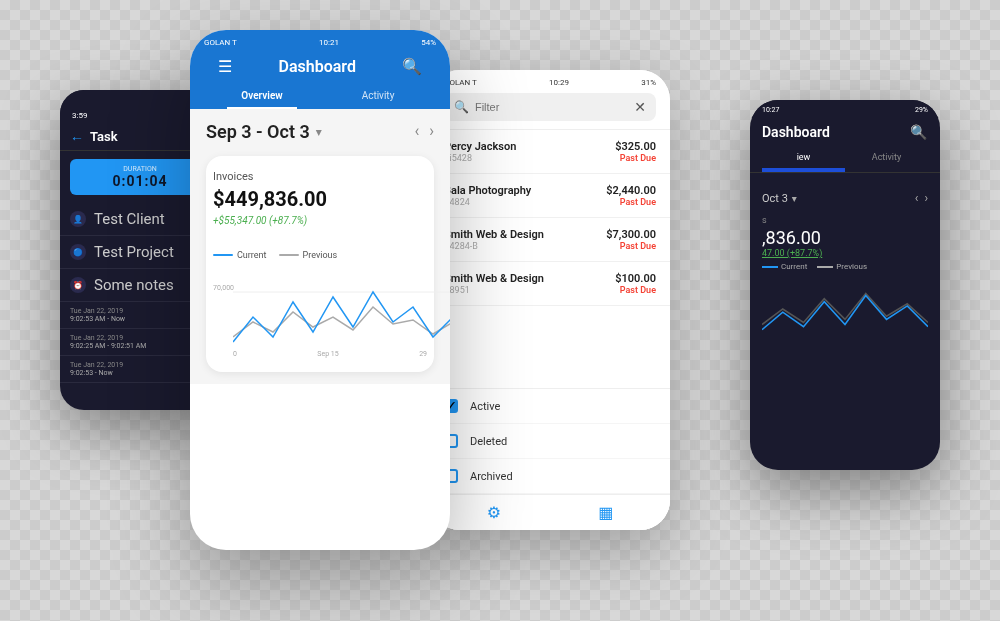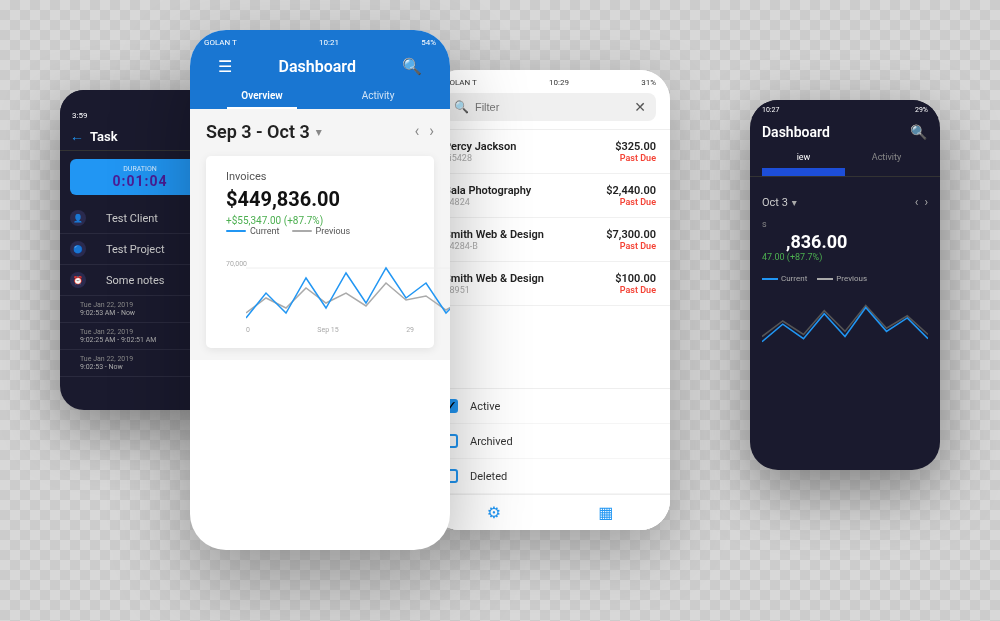--- a/index.html
+++ b/index.html
@@ -78,21 +78,21 @@
       border-radius: 6px;
       padding: 6px 10px;
       text-align: center;
     }
     .phone-task .duration-box .label {
       color: rgba(255,255,255,0.8);
       font-size: 7px;
       text-transform: uppercase;
     }
     .phone-task .duration-box .time {
-      color: #4c1d95;
+      color: #0f172a;
       font-size: 14px;
       font-weight: 700;
       letter-spacing: 1px;
     }
     .phone-task .task-item {
       display: flex;
       align-items: center;
       padding: 7px 10px;
       border-bottom: 1px solid #2a2a3e;
       gap: 8px;
@@ -104,25 +104,24 @@
       border-radius: 50%;
       display: flex;
       align-items: center;
       justify-content: center;
       font-size: 8px;
       color: #aaa;
       flex-shrink: 0;
     }
     .phone-task .task-item .text {
       color: #ccc;
-      font-size: 11px;
-      margin-left: 12px;
+      font-size: 15px;
     }
     .phone-task .log-item {
-      padding: 5px 20px;
+      padding: 5px 10px;
       border-bottom: 1px solid #2a2a3e;
     }
     .phone-task .log-item .date {
       color: #888;
       font-size: 7px;
     }
     .phone-task .log-item .time-range {
       color: #aaa;
       font-size: 7px;
     }
@@ -207,39 +206,40 @@
       font-weight: 600;
       color: #222;
     }
     .phone-dashboard .date-selector .arrow {
       color: #888;
       font-size: 16px;
       cursor: pointer;
     }
     .phone-dashboard .invoices-card {
       background: #fff;
-      border-radius: 5px;
-      padding: 14px 20px;
+      border-radius: 16px;
+      padding: 14px 7px;
       box-shadow: 0 2px 8px rgba(0,0,0,0.08);
     }
     .phone-dashboard .invoices-card .card-title {
       color: #555;
       font-size: 11px;
       margin-bottom: 4px;
     }
     .phone-dashboard .invoices-card .amount {
       color: #111;
       font-size: 20px;
       font-weight: 700;
       margin-bottom: 4px;
     }
     .phone-dashboard .invoices-card .change {
       color: #4CAF50;
       font-size: 10px;
-      margin-bottom: 0;
+      margin-bottom: 24px;
+      font-style: italic;
     }
     .phone-dashboard .legend {
       display: flex;
       gap: 12px;
       margin-bottom: 8px;
     }
     .phone-dashboard .legend-item {
       display: flex;
       align-items: center;
       gap: 4px;
@@ -464,21 +464,21 @@
     }
     .phone-dark .tab {
       flex: 1;
       text-align: center;
       padding: 6px 0;
       color: #888;
       font-size: 9px;
     }
     .phone-dark .tab.active {
       color: #fff;
-      border-bottom: 8px solid #1d4ed8;
+      border-bottom: 4px solid #1d4ed8;
     }
     .phone-dark .content {
       padding: 10px 12px;
     }
     .phone-dark .date-row {
       display: flex;
       align-items: center;
       justify-content: space-between;
       margin-bottom: 10px;
       margin-top: 8px;
@@ -491,27 +491,27 @@
       display: flex;
       gap: 6px;
     }
     .phone-dark .arrows span {
       color: #aaa;
       font-size: 12px;
     }
     .phone-dark .amount {
       color: #fff;
       font-size: 18px;
-      font-weight: 700;
-      margin-left: 24px;
+      font-weight: 400;
     }
     .phone-dark .change {
       color: #4CAF50;
       font-size: 9px;
-      margin-bottom: 12px;
+      margin-bottom: 4px;
+      text-decoration: underline;
     }
     .phone-dark .legend {
       display: flex;
       gap: 10px;
       margin-bottom: 8px;
     }
     .phone-dark .legend-item {
       display: flex;
       align-items: center;
       gap: 3px;
@@ -692,25 +692,25 @@
 
     <div class="fab">+</div>
 
     <div class="filter-menu">
       <div class="filter-item">
         <div class="checkbox checked">✓</div>
         <span class="label">Active</span>
       </div>
       <div class="filter-item">
         <div class="checkbox"></div>
-        <span class="label">Archived</span>
+        <span class="label">Deleted</span>
       </div>
       <div class="filter-item">
         <div class="checkbox"></div>
-        <span class="label">Deleted</span>
+        <span class="label">Archived</span>
       </div>
       <div class="bottom-toolbar">
         <span class="tool-icon">⚙</span>
         <span class="tool-icon">▦</span>
       </div>
     </div>
   </div>
 
   <div class="phone-dark">
     <div class="top-bar">

